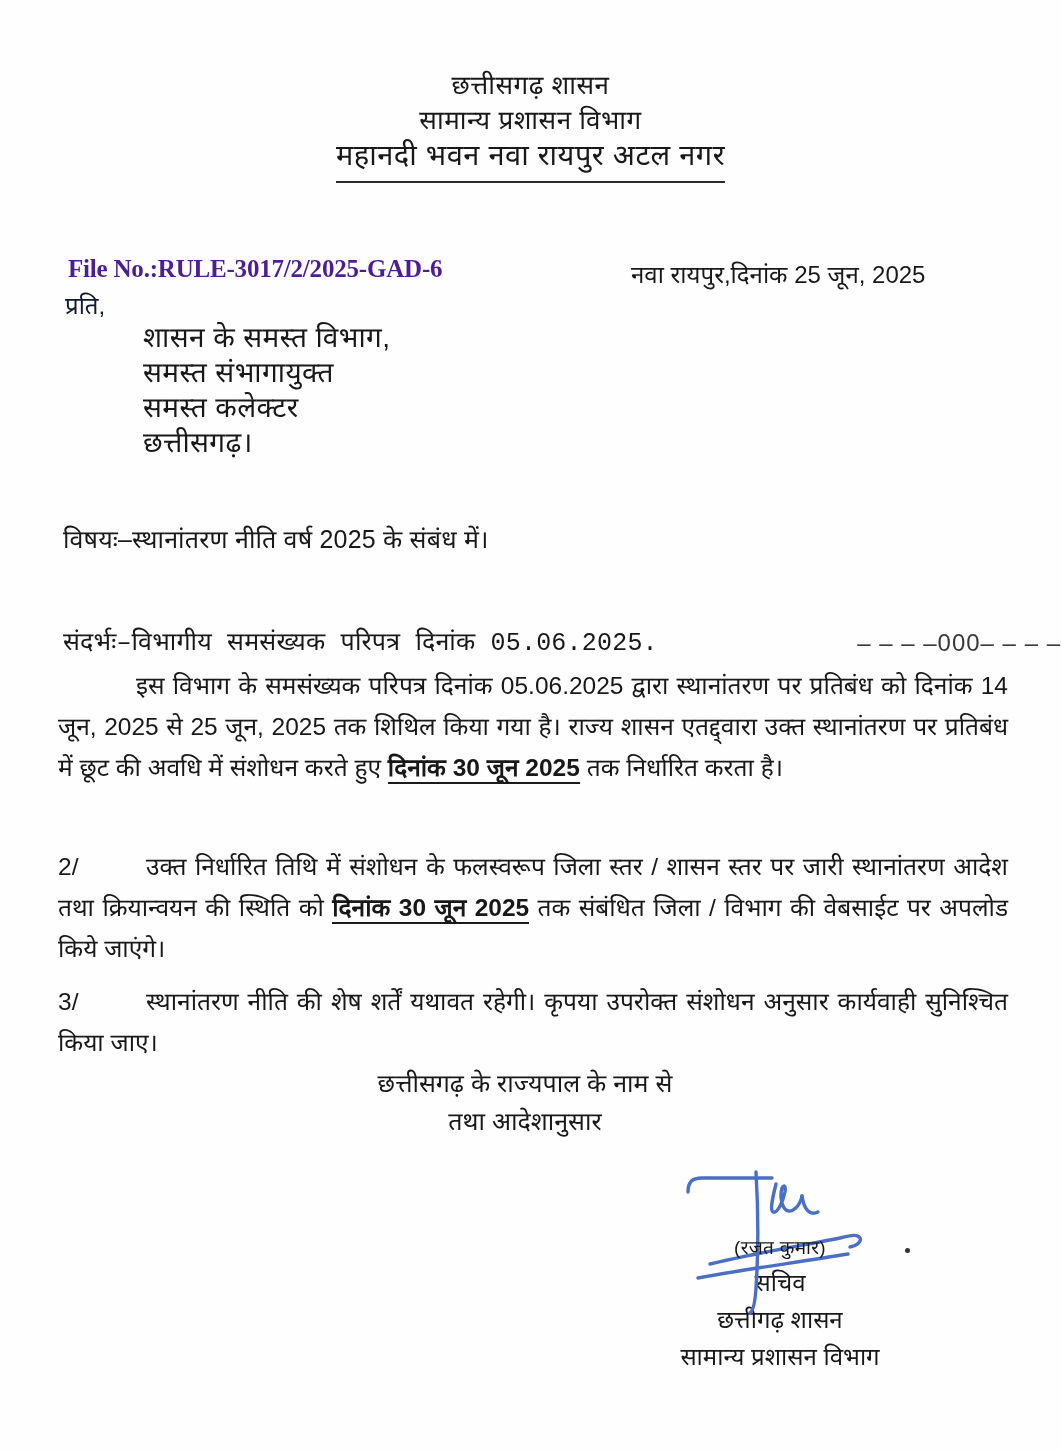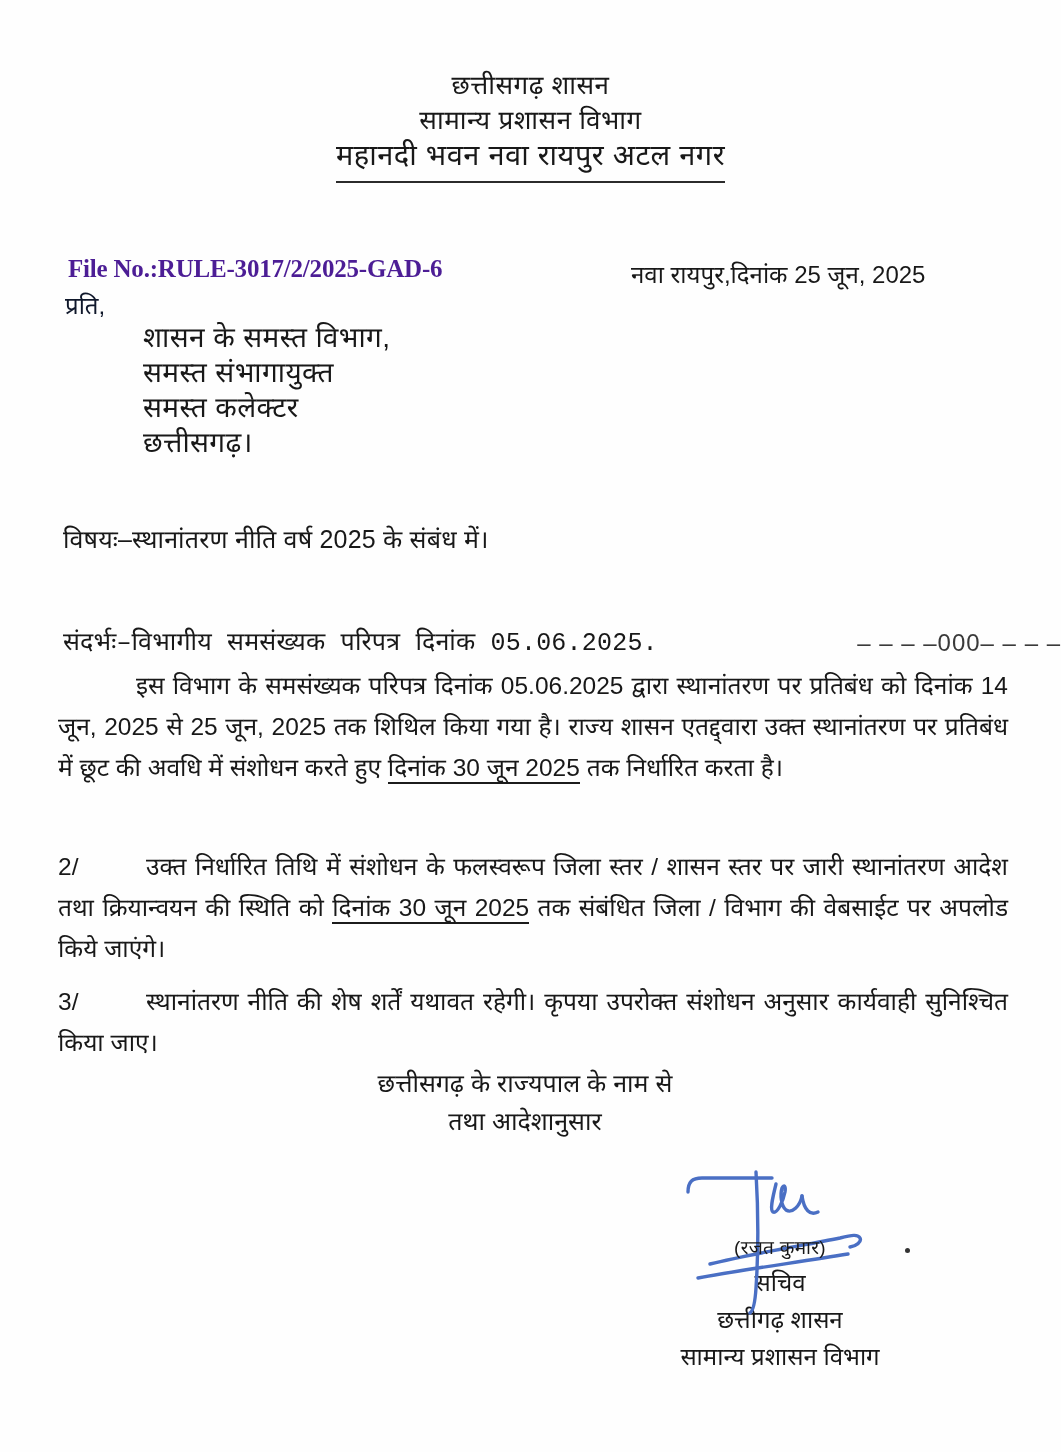--- a/index.html
+++ b/index.html
@@ -124,21 +124,21 @@
     text-align: justify;
     text-justify: inter-word;
   }
   .para .ind { display: inline-block; width: 78px; }
   .para-1 { top: 665px; }
   .para-2 { top: 846px; }
   .para-3 { top: 981px; }
   .num { display: inline-block; width: 88px; }
 
   .bu {
-    font-weight: normal;
+    font-weight: bold;
     border-bottom: 2px solid #1b1b1b;
     padding-bottom: 1px;
   }
 
   
   .closing {
     position: absolute;
     top: 1064px;
     left: 0;
     width: 870px;

